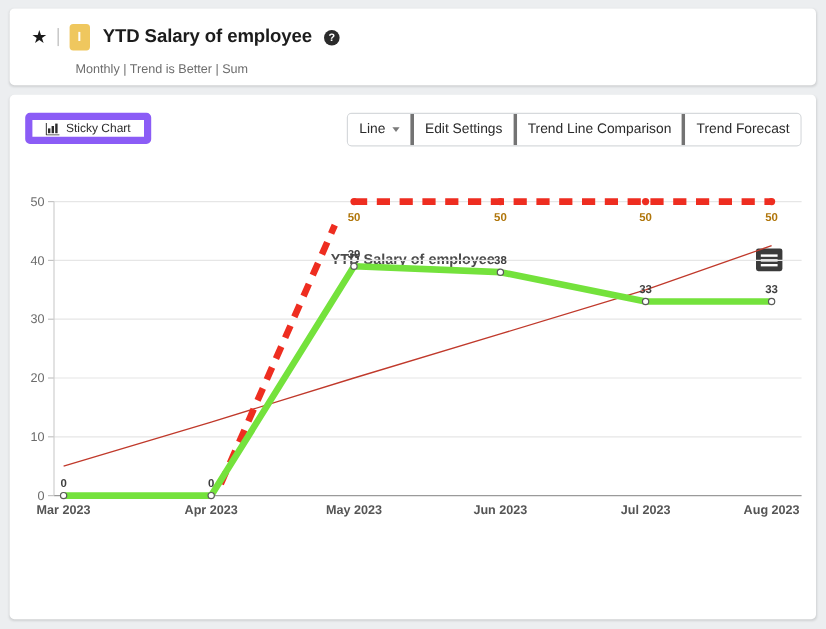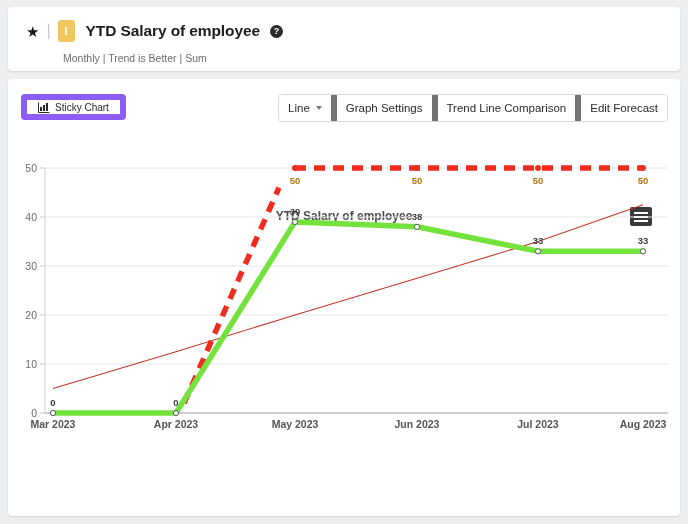--- a/index.html
+++ b/index.html
@@ -107,21 +107,21 @@
     overflow: hidden;
     background: #ffffff;
   }
   .btn-group > .gbtn {
     display: flex;
     align-items: center;
     gap: 4px;
     padding: 0 9px;
     font-size: 11.5px;
     color: #2b2b2b;
-    border-right: 6px solid #737373;
+    border-right: 3px solid #737373;
     background: #ffffff;
     cursor: pointer;
     white-space: nowrap;
   }
   .btn-group > .gbtn:last-child { border-right: none; }
   .caret {
     display: inline-block;
     width: 0; height: 0;
     border-left: 3.5px solid transparent;
     border-right: 3.5px solid transparent;
@@ -195,27 +195,27 @@
       </svg>
       <span>Sticky Chart</span>
     </div>
 
     <div class="btn-group">
       <div class="gbtn">
         <span>Line</span>
         <span class="caret"></span>
       </div>
       <div class="gbtn">
-        <span>Graph Settings</span>
+        <span>Edit Settings</span>
       </div>
       <div class="gbtn">
         <span>Trend Line Comparison</span>
       </div>
       <div class="gbtn">
-        <span>Edit Forecast</span>
+        <span>Trend Forecast</span>
       </div>
     </div>
 
     <div class="chart-title">YTD Salary of employee</div>
     <div class="chart-menu">
       <span></span>
         <span></span>
         <span></span>
     </div>
 

